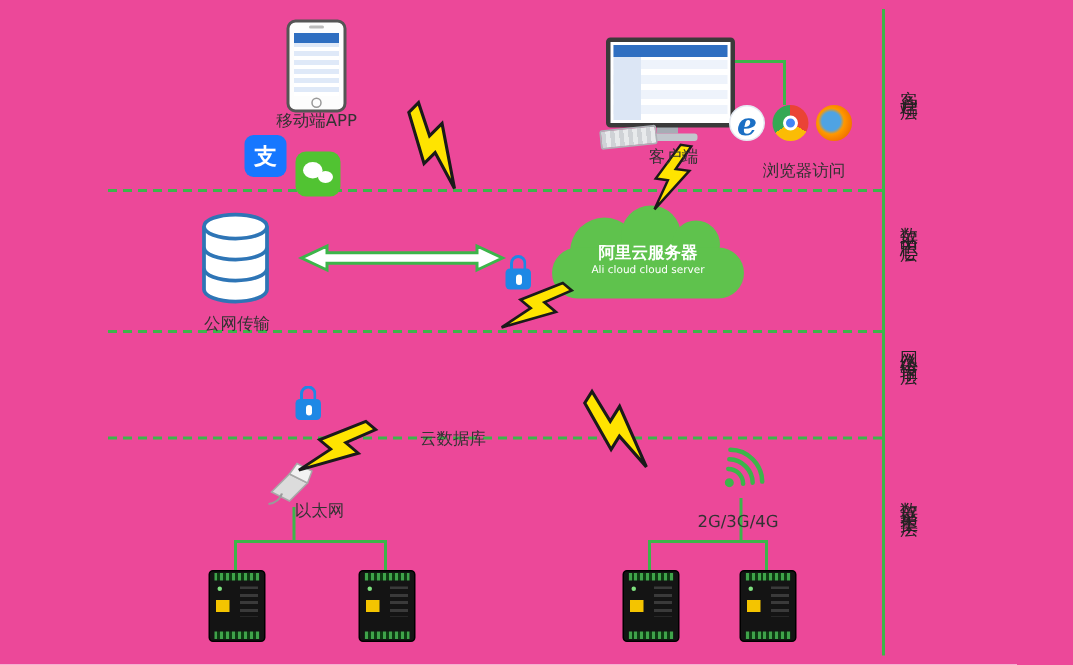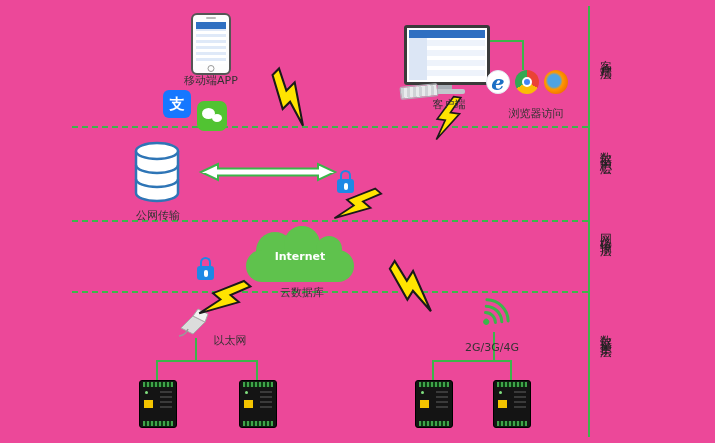--- a/index.html
+++ b/index.html
@@ -135,20 +135,30 @@
   <div class="lbl" style="left:419px; top:97px; width:60px">客户端</div>
 
   <div class="conn h" style="left:482px; top:40px; width:42px"></div>
   <div class="conn v" style="left:522px; top:40px; height:30px"></div>
 
   <div class="browser ie"><span>e</span></div>
   <div class="browser chrome"></div>
   <div class="browser firefox"></div>
   <div class="lbl" style="left:496px; top:106px; width:80px">浏览器访问</div>
 
+  <div class="cloud" style="left:368px; top:139px; width:128px; height:60px">
+    <div class="cp" style="width:46px;height:46px;left:12px;top:6px"></div>
+    <div class="cp" style="width:40px;height:40px;left:46px;top:-2px"></div>
+    <div class="cp" style="width:32px;height:32px;right:16px;top:8px"></div>
+    <div class="base"></div>
+    <div class="txt">
+      <span class="t1">阿里云服务器</span>
+      <span class="t2">Ali cloud  cloud server</span>
+    </div>
+  </div>
 
   <svg class="db" width="50" height="64" viewBox="0 0 50 64">
     <path d="M4 10 V52 a21 8 0 0 0 42 0 V10" fill="#fff" stroke="var(--db_blue)" stroke-width="2.5"></path>
     <path d="M4 24 a21 8 0 0 0 42 0" fill="none" stroke="var(--db_blue)" stroke-width="2.5"></path>
     <path d="M4 38 a21 8 0 0 0 42 0" fill="none" stroke="var(--db_blue)" stroke-width="2.5"></path>
     <ellipse cx="25" cy="10" rx="21" ry="8" fill="#fff" stroke="var(--db_blue)" stroke-width="2.5"></ellipse>
   </svg>
   <div class="lbl" style="left:127px; top:208px; width:62px">公网传输</div>
 
   <svg class="dblarrow" width="140" height="24" viewBox="0 0 140 24">
@@ -159,29 +169,20 @@
     <div class="shackle"></div>
     <div class="body"></div>
     <div class="hole"></div>
   </div>
   <div class="lock" style="left:197px; top:257px">
     <div class="shackle"></div>
     <div class="body"></div>
     <div class="hole"></div>
   </div>
 
-  <div class="cloud" style="left:246px; top:224px; width:108px; height:58px">
-    <div class="cp" style="width:38px;height:38px;left:10px;top:8px"></div>
-    <div class="cp" style="width:36px;height:36px;left:38px;top:2px"></div>
-    <div class="cp" style="width:26px;height:26px;right:12px;top:12px"></div>
-    <div class="base"></div>
-    <div class="txt">
-      <span class="t1">Internet</span>
-    </div>
-  </div>
   <div class="lbl" style="left:272px; top:285px; width:60px">云数据库</div>
 
   <svg class="bolt" viewBox="0 0 23 45" style="left:276px; top:66px; width:30px; height:64px; transform:rotate(-45deg)">
       <use href="#boltP"></use>
     </svg>
   <svg class="bolt" viewBox="0 0 23 45" style="left:436px; top:96px; width:24px; height:46px; transform:rotate(8deg)">
       <use href="#boltP"></use>
     </svg>
   <svg class="bolt" viewBox="0 0 23 45" style="left:344px; top:181px; width:26px; height:50px; transform:rotate(40deg)">
       <use href="#boltP"></use>
@@ -191,21 +192,21 @@
     </svg>
   <svg class="bolt" viewBox="0 0 23 45" style="left:398px; top:250px; width:30px; height:74px; transform:rotate(-58deg)">
       <use href="#boltP"></use>
     </svg>
 
   <svg class="eth" width="34" height="32" viewBox="0 0 34 32">
     <path d="M3 22 L15 10 L27 16 L15 28 Z" fill="#dcdcdc" stroke="#a8a8a8"></path>
     <path d="M15 10 L20 3 L30 8 L27 16 Z" fill="#f2f2f2" stroke="#a8a8a8"></path>
     <path d="M1 30 q7 -1 9 -7" stroke="#9a9a9a" stroke-width="1.5" fill="none"></path>
   </svg>
-  <div class="lbl" style="left:206px; top:333px; width:48px">以太网</div>
+  <div class="lbl" style="left:189px; top:333px; width:48px">以太网</div>
 
   <svg class="wifi" width="36" height="36" viewBox="0 0 36 36">
     <circle cx="18" cy="29" r="3" fill="var(--line_green)"></circle>
     <path d="M11 23 a10 10 0 0 1 14 0" fill="none" stroke="var(--line_green)" stroke-width="3" stroke-linecap="round"></path>
     <path d="M7 18 a16 16 0 0 1 22 0" fill="none" stroke="var(--line_green)" stroke-width="3" stroke-linecap="round"></path>
     <path d="M3 13 a21.5 21.5 0 0 1 30 0" fill="none" stroke="var(--line_green)" stroke-width="3" stroke-linecap="round"></path>
   </svg>
   <div class="lbl" style="left:452px; top:341px; width:80px">2G/3G/4G</div>
 
   <div class="conn v" style="left:195px; top:338px; height:22px"></div>

